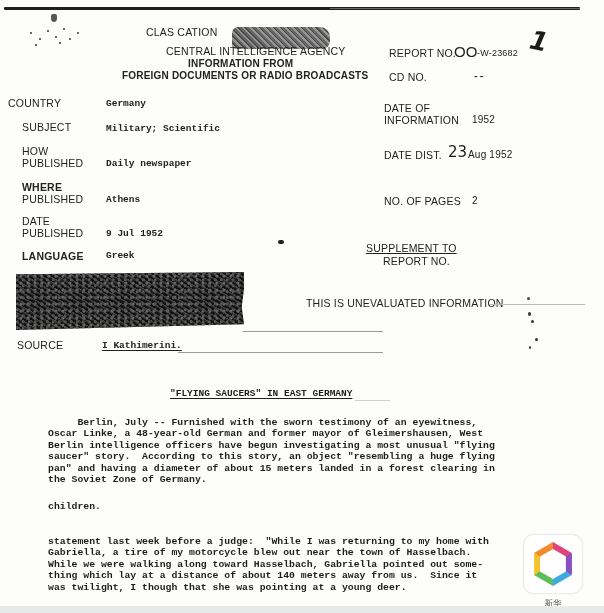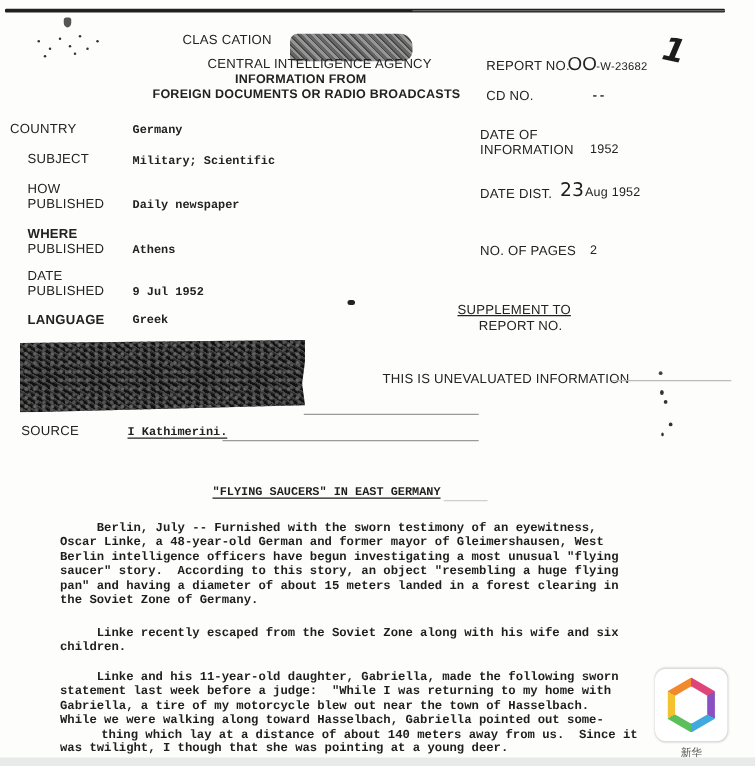--- a/index.html
+++ b/index.html
@@ -147,30 +147,28 @@
   <div class="abs mono-body" style="left:48px;top:417px;">
     <div style="white-space:pre;">     Berlin, July -- Furnished with the sworn testimony of an eyewitness,</div>
     <div style="white-space:pre;">Oscar Linke, a 48-year-old German and former mayor of Gleimershausen, West</div>
     <div style="white-space:pre;">Berlin intelligence officers have begun investigating a most unusual "flying</div>
     <div style="white-space:pre;">saucer" story.  According to this story, an object "resembling a huge flying</div>
     <div style="white-space:pre;">pan" and having a diameter of about 15 meters landed in a forest clearing in</div>
     <div style="white-space:pre;">the Soviet Zone of Germany.</div>
   </div>
 
   <div class="abs mono-body" style="left:48px;top:501px;">
-    <div style="white-space:pre;">     Linke recently escaped from the Soviet Zone along with his wife and six</div>
     <div style="white-space:pre;">children.</div>
   </div>
 
   <div class="abs mono-body" style="left:48px;top:536px;">
-    <div style="white-space:pre;">     Linke and his 11-year-old daughter, Gabriella, made the following sworn</div>
     <div style="white-space:pre;">statement last week before a judge:  "While I was returning to my home with</div>
     <div style="white-space:pre;">Gabriella, a tire of my motorcycle blew out near the town of Hasselbach.</div>
     <div style="white-space:pre;">While we were walking along toward Hasselbach, Gabriella pointed out some-</div>
-    <div style="white-space:pre;margin-left:33px;">thing which lay at a distance of about 140 meters away from us.  Since it</div>
+    <div style="white-space:pre;">thing which lay at a distance of about 140 meters away from us.  Since it</div>
     <div style="white-space:pre;">was twilight, I though that she was pointing at a young deer.</div>
   </div>
 
   <div class="logo-tile">
     <div class="logo-ring"></div>
     <div class="logo-inner"></div>
     <div class="logo-text">
       <div>新华</div>
       <div>国际</div>
     </div>

